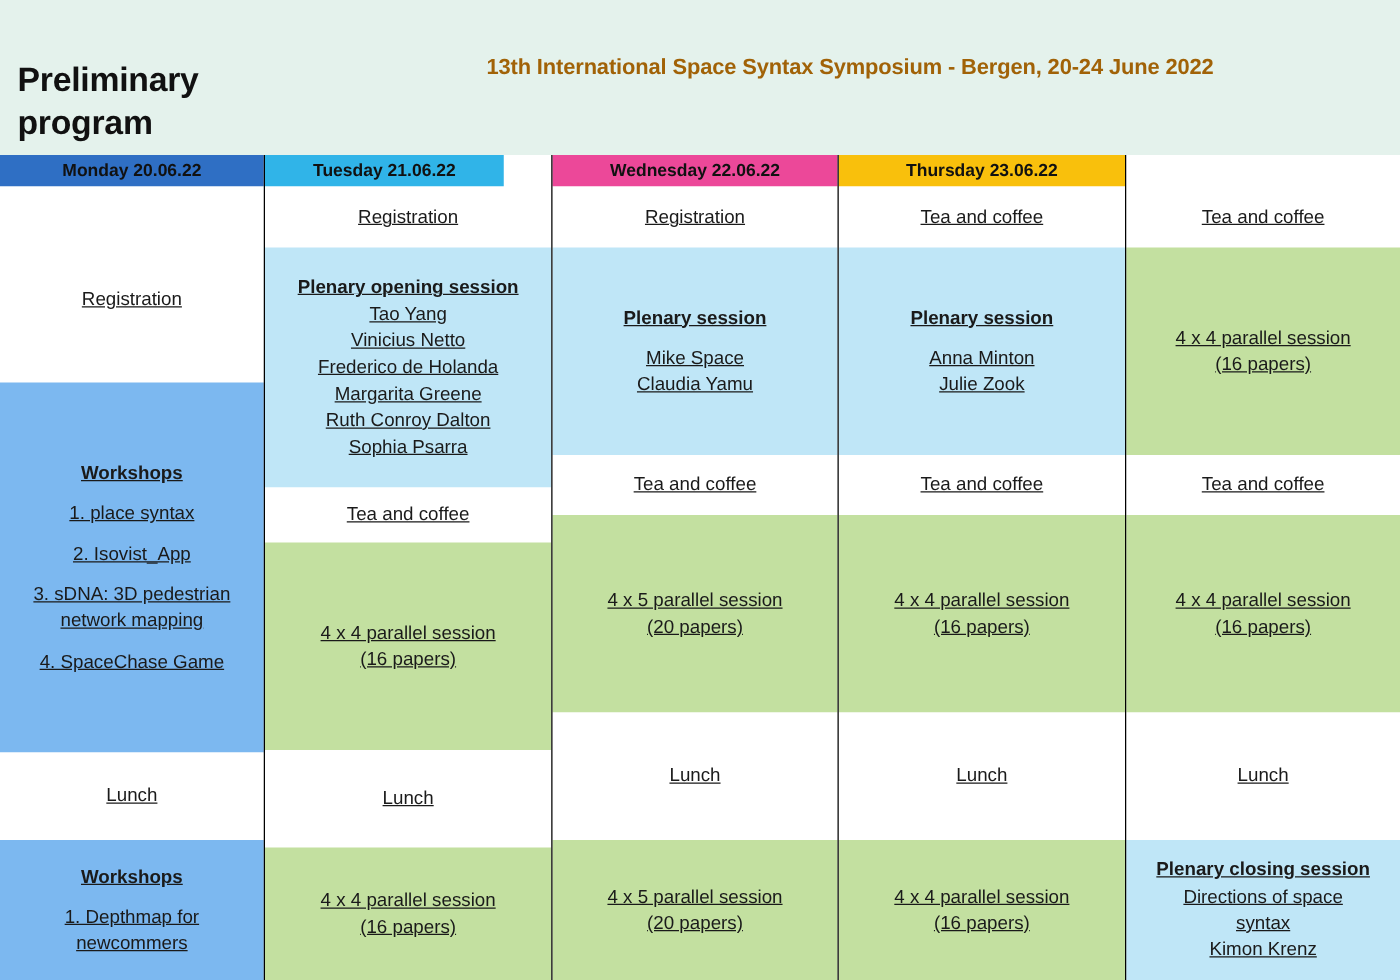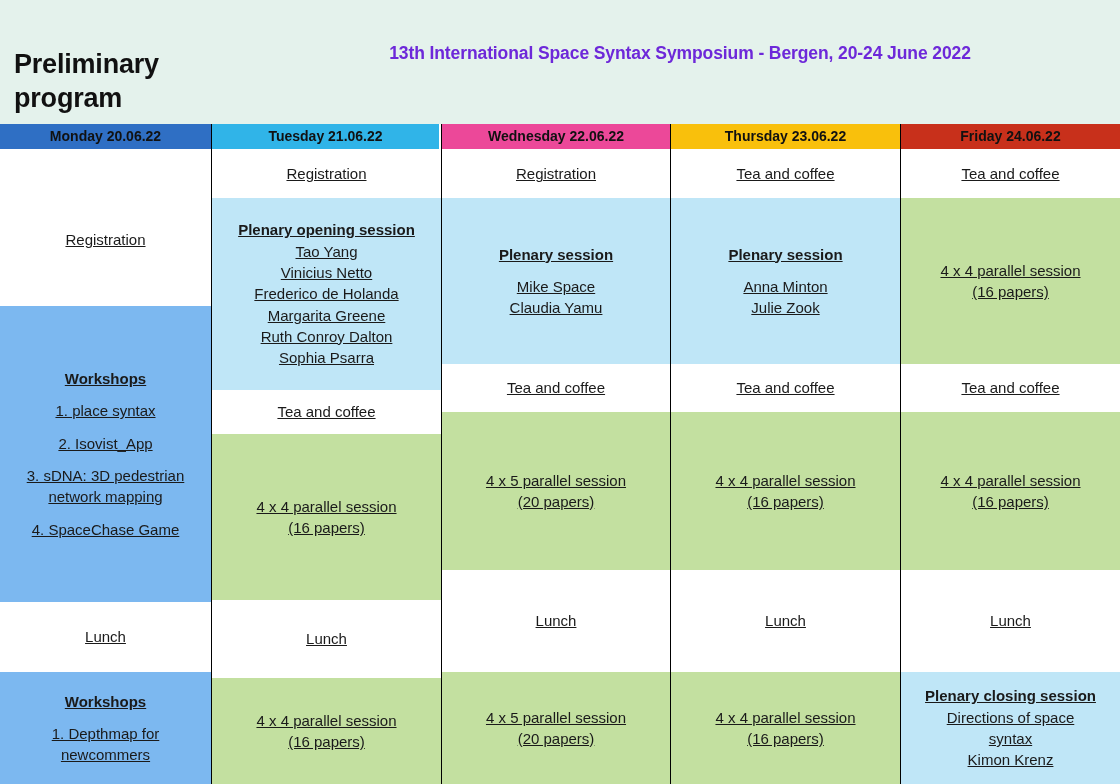--- a/index.html
+++ b/index.html
@@ -39,21 +39,21 @@
     letter-spacing: -0.2px;
     margin-top: 30px;
   }
   #symposium-title {
     position: absolute;
     left: 300px; top: 43px;
     width: 760px;
     text-align: center;
     font-size: 17.5px;
     font-weight: bold;
-    color: #6d28d9;
+    color: #a16207;
     letter-spacing: -0.1px;
   }
 
   
   #grid {
     position: absolute;
     left: 0; top: 124px;
     width: 1120px;
     height: 660px;
     background: #ffffff;
@@ -104,24 +104,23 @@
 <div id="page">
 
   <div id="banner">
     <div id="program-title">Preliminary program</div>
     <div id="symposium-title">13th International Space Syntax Symposium - Bergen, 20-24 June 2022</div>
   </div>
 
   <div id="grid">
 
     <div class="dayhead" style="left:0px;width:211px;background:#2f6fc4;">Monday 20.06.22</div>
-    <div class="dayhead" style="left:212px;width:227px;background:#30b4e8;">Tuesday 21.06.22</div>
+    <div class="dayhead" style="left:212px;width:191px;background:#30b4e8;">Tuesday 21.06.22</div>
     <div class="dayhead" style="left:442px;width:228px;background:#ec4899;">Wednesday 22.06.22</div>
     <div class="dayhead" style="left:671px;width:229px;background:#f9c00c;">Thursday 23.06.22</div>
-    <div class="dayhead" style="left:901px;width:219px;background:#c8301b;">Friday 24.06.22</div>
 
     <div class="cell" style="left:0px;top:26px;width:211px;height:180px;background:#ffffff;">
         <span class="ln">Registration</span>
       </div>
     <div class="cell" style="left:0px;top:182px;width:211px;height:296px;background:#7cb8f0;">
         <span class="ln b">Workshops</span>
         <span class="ln sp"></span>
         <span class="ln">1. place syntax</span>
         <span class="ln sp"></span>
         <span class="ln">2. Isovist_App</span>

